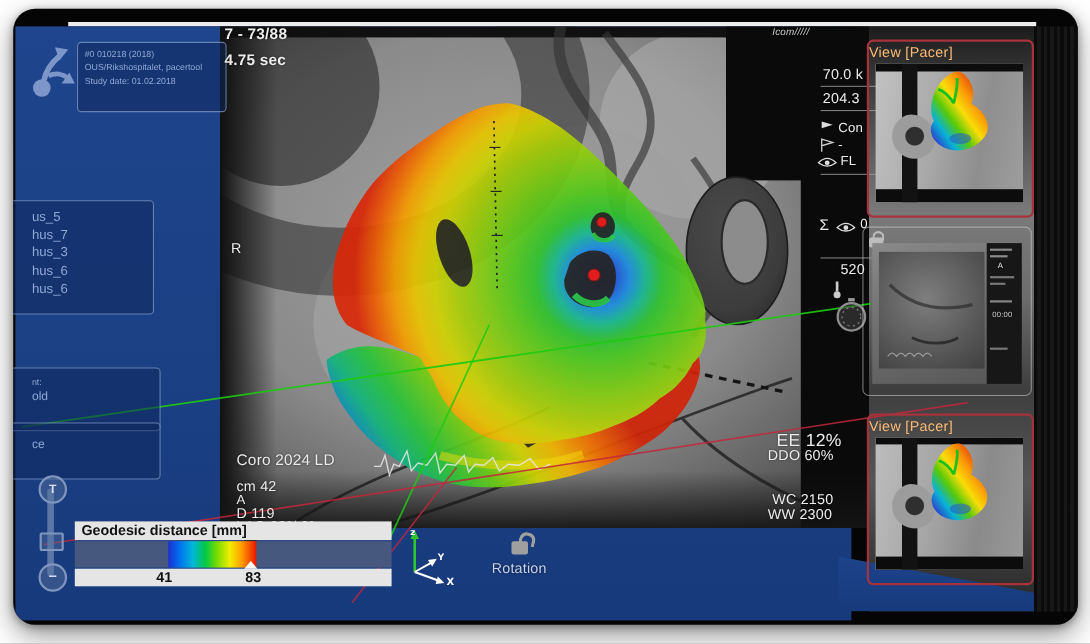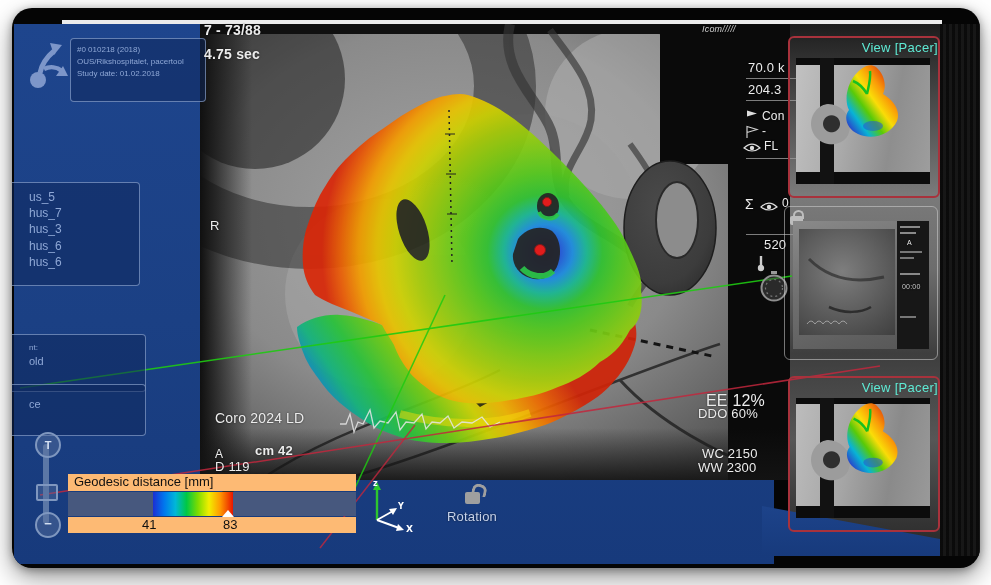--- a/index.html
+++ b/index.html
@@ -9,31 +9,31 @@
   #frame{position:absolute;left:12px;top:8px;width:968px;height:560px;background:#050505;
          border-radius:20px;overflow:hidden;box-shadow:0 10px 26px rgba(0,0,0,.4),0 2px 8px rgba(0,0,0,.35);}
   .txt{position:absolute;color:#ececec;font-weight:700;letter-spacing:.2px;white-space:nowrap;
        text-shadow:0 0 2px rgba(0,0,0,.65);}
   .dim{color:#cfcfcf;font-weight:400;}
   .sbox{position:absolute;border:1.5px solid rgba(168,192,230,.55);background:rgba(14,40,92,.55);
         border-radius:4px;color:#8fa8d6;overflow:hidden;}
   .sboxline{padding-left:22px;line-height:1.35;}
   .uline{position:absolute;height:1px;background:#9a9a9a;opacity:.8;}
   .thumb-red{position:absolute;border:2px solid #a8323c;border-radius:6px;}
-  .thumb-title{position:absolute;left:0;right:0;top:2px;text-align:right;color:#5eead4;
+  .thumb-title{position:absolute;left:0;right:0;top:2px;text-align:left;color:#fdba74;
                font-size:13px;font-weight:400;letter-spacing:.3px;}
   .lockbody{position:absolute;background:#9f9f9f;border-radius:2px;}
   .lockshackle{position:absolute;border:3px solid #9f9f9f;border-bottom:none;
                border-radius:7px 7px 0 0;transform:rotate(14deg);}
   .minidonut{position:absolute;border-radius:50%;}
   .tri-up{position:absolute;width:0;height:0;border-left:6px solid transparent;
           border-right:6px solid transparent;border-bottom:7px solid #fff;}
   .tri-down{position:absolute;width:0;height:0;border-left:6px solid transparent;
             border-right:6px solid transparent;border-top:7px solid #2b2b2b;}
-  .legend-bar{position:absolute;background:#fdba74;color:#111;font-weight:400;}
+  .legend-bar{position:absolute;background:#e5e5e5;color:#111;font-weight:700;}
   svg text{font-family:"DejaVu Sans",sans-serif;}
 </style>
 </head>
 <body>
 
 <div id="stage">
  <div id="frame">
 
   <div class="abs" style="left:50px;top:12px;width:880px;height:4px;background:#ececec;"></div>
 
@@ -226,21 +226,21 @@
                 text-align:center;line-height:20px;">−</div>
   </div>
 
   <div class="txt" style="left:192px;top:14px;font-size:14px;">7 - 73/88</div>
   <div class="txt" style="left:192px;top:38px;font-size:14px;">4.75 sec</div>
   <div class="txt dim" style="left:690px;top:16px;font-size:9px;font-style:italic;">Icom/////</div>
   <div class="txt" style="left:198px;top:210px;font-size:13px;font-weight:400;">R</div>
 
   <div class="txt" style="left:203px;top:402px;font-size:14px;font-weight:400;">Coro 2024</div>
   <div class="txt" style="left:274px;top:402px;font-size:14px;font-weight:400;">LD</div>
-  <div class="txt" style="left:203px;top:435px;font-size:13px;font-weight:700;margin-left:40px;">cm 42</div>
+  <div class="txt" style="left:203px;top:426px;font-size:13px;font-weight:400;">cm 42</div>
   <div class="txt" style="left:203px;top:439px;font-size:12px;font-weight:400;">A</div>
   <div class="txt" style="left:203px;top:451px;font-size:13px;font-weight:400;">D 119</div>
   <div class="txt" style="left:203px;top:463px;font-size:13px;font-weight:400;">LAO 38°/ 0°</div>
 
   <div class="txt" style="left:736px;top:52px;font-size:13px;font-weight:400;">70.0 k</div>
   <div class="uline" style="left:734px;top:70px;width:56px;"></div>
   <div class="txt" style="left:736px;top:74px;font-size:13px;font-weight:400;">204.3</div>
   <div class="uline" style="left:734px;top:92px;width:56px;"></div>
 
   <svg class="abs" style="left:733px;top:101px;" width="14" height="14" viewBox="0 0 14 14">

